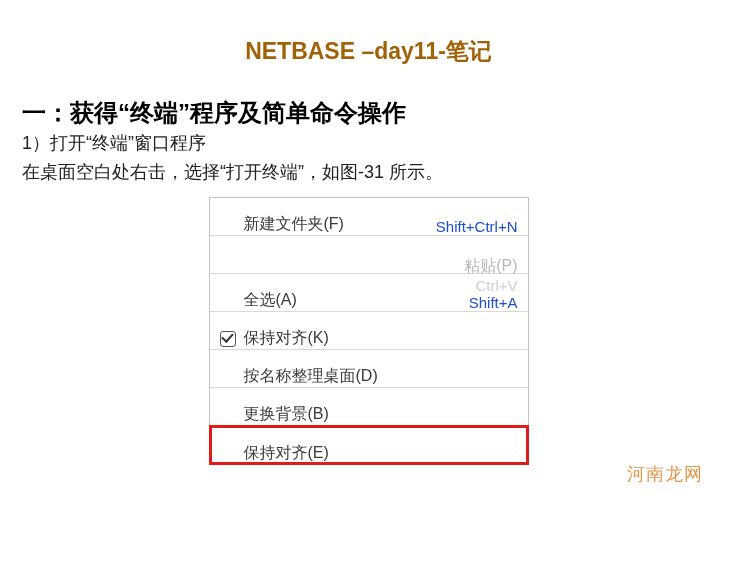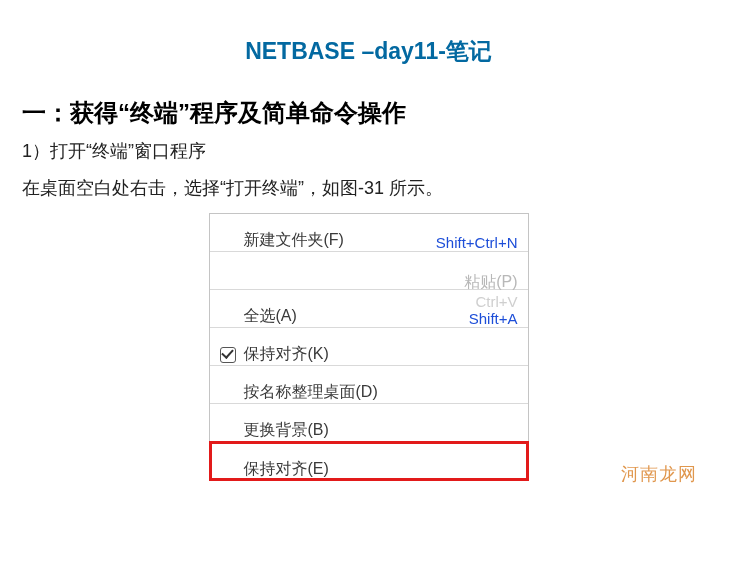--- a/index.html
+++ b/index.html
@@ -8,34 +8,33 @@
       height: 561px;
       font-family: "Microsoft YaHei", "PingFang SC", sans-serif;
       background: #fff;
       position: relative;
     }
     .title {
       text-align: center;
       font-size: 23px;
       font-weight: bold;
       padding-top: 36px;
-      color: #0369a1;
+      color: #a16207;
     }
     .section-heading {
       font-size: 24px;
       font-weight: bold;
       color: #000;
       padding-left: 22px;
       margin-top: 30px;
     }
     .body-text {
       font-size: 18px;
       color: #222;
       padding-left: 22px;
-      margin-top: 8px;
       line-height: 1.6;
     }
     .context-menu {
       width: 320px;
       margin: 10px auto 0 auto;
       border: 1px solid #c4c4c4;
       background: #fff;
     }
     .menu-item {
       display: flex;
@@ -83,21 +82,21 @@
       left: 3px;
       top: -1px;
       width: 5px;
       height: 9px;
       border: solid #333;
       border-width: 0 2px 2px 0;
       transform: rotate(42deg);
     }
     .watermark {
       position: absolute;
-      right: 40px;
+      right: 34px;
       bottom: 75px;
       color: #d87a1c;
       font-size: 18px;
       font-family: "SimSun", serif;
       opacity: 0.78;
       letter-spacing: 1px;
     }
   </style>
 </head>
 <body>

